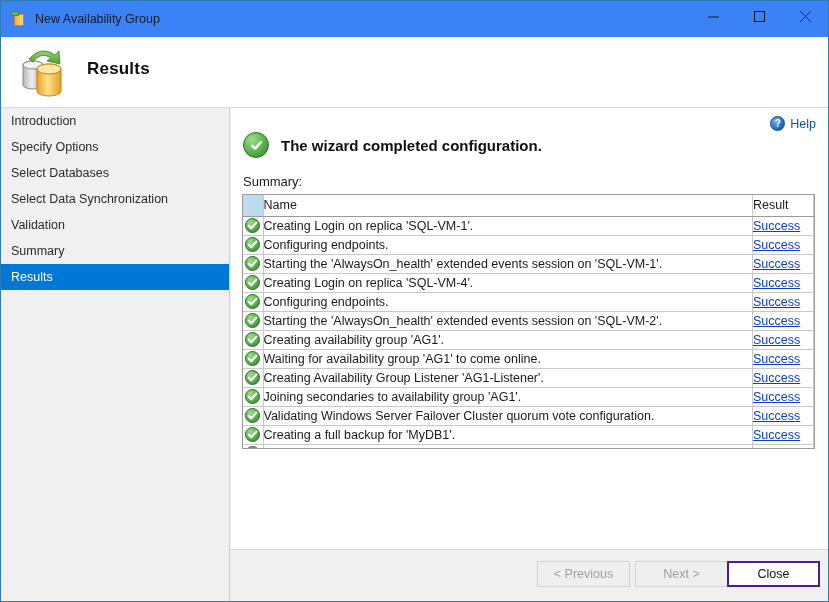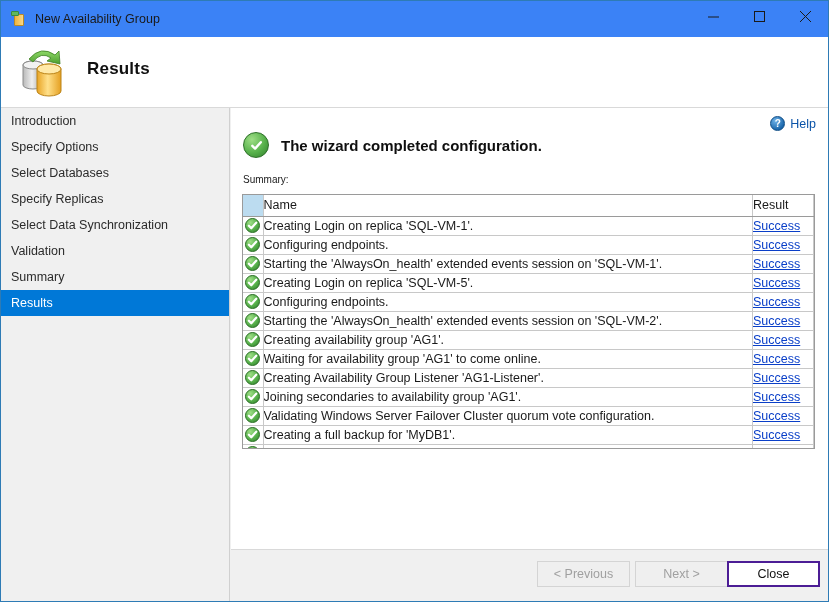--- a/index.html
+++ b/index.html
@@ -128,21 +128,21 @@
     flex: none;
   }
   .ok-badge.small { width: 15px; height: 15px; }
   .ok-badge svg { display: block; }
   #status-text {
     font-size: 15px; font-weight: bold; color: #0f0f0f;
   }
 
   #summary-label {
     position: absolute; left: 12px; top: 66px;
-    font-size: 10px; color: #1a1a1a;
+    font-size: 13px; color: #1a1a1a;
   }
 
   
   #grid {
     position: absolute; left: 11px; top: 86px;
     width: 573px; height: 255px;
     border: 1px solid #9a9a9a;
     background: #ffffff;
     overflow: hidden;
   }
@@ -284,23 +284,20 @@
     <div class="nav-item">
       <span>Introduction</span>
     </div>
     <div class="nav-item">
       <span>Specify Options</span>
     </div>
     <div class="nav-item">
       <span>Select Databases</span>
     </div>
     <div class="nav-item">
-      <span>Specify Replicas</span>
-    </div>
-    <div class="nav-item">
       <span>Select Data Synchronization</span>
     </div>
     <div class="nav-item">
       <span>Validation</span>
     </div>
     <div class="nav-item">
       <span>Summary</span>
     </div>
     <div class="nav-item selected">
       <span>Results</span>
@@ -382,21 +379,21 @@
             <tr>
               <td class="col-icon">
                 <div>
                   <span class="ok-badge small">
                     <svg width="13" height="13" viewBox="0 0 15 15">
                       <path d="M3.3 7.8 L6.1 10.6 L11.8 4.2" fill="none" stroke="#ffffff" stroke-width="2.6" stroke-linecap="round" stroke-linejoin="round"></path>
                     </svg>
                   </span>
                 </div>
               </td>
-              <td class="col-name">Creating Login on replica 'SQL-VM-5'.</td>
+              <td class="col-name">Creating Login on replica 'SQL-VM-4'.</td>
               <td class="col-result"><span class="res-link">Success</span></td>
             </tr>
             <tr>
               <td class="col-icon">
                 <div>
                   <span class="ok-badge small">
                     <svg width="13" height="13" viewBox="0 0 15 15">
                       <path d="M3.3 7.8 L6.1 10.6 L11.8 4.2" fill="none" stroke="#ffffff" stroke-width="2.6" stroke-linecap="round" stroke-linejoin="round"></path>
                     </svg>
                   </span>

